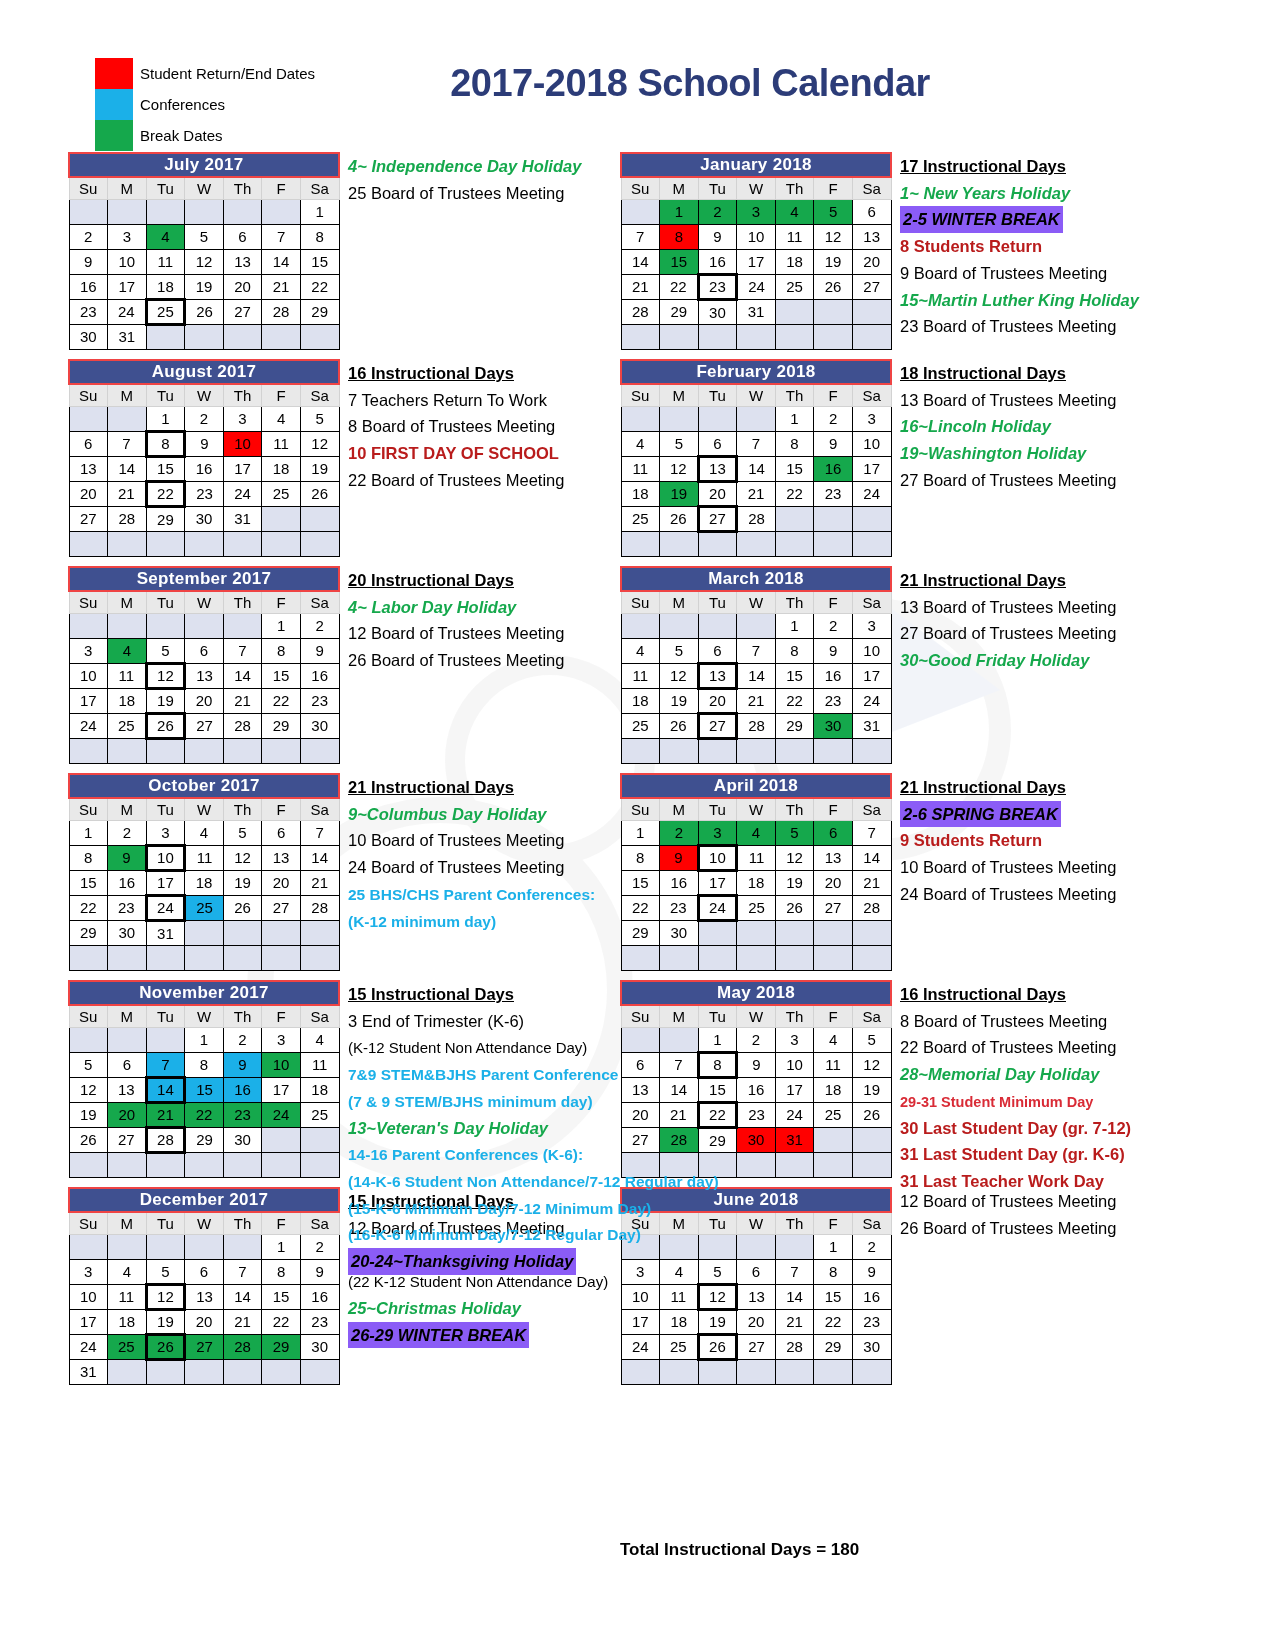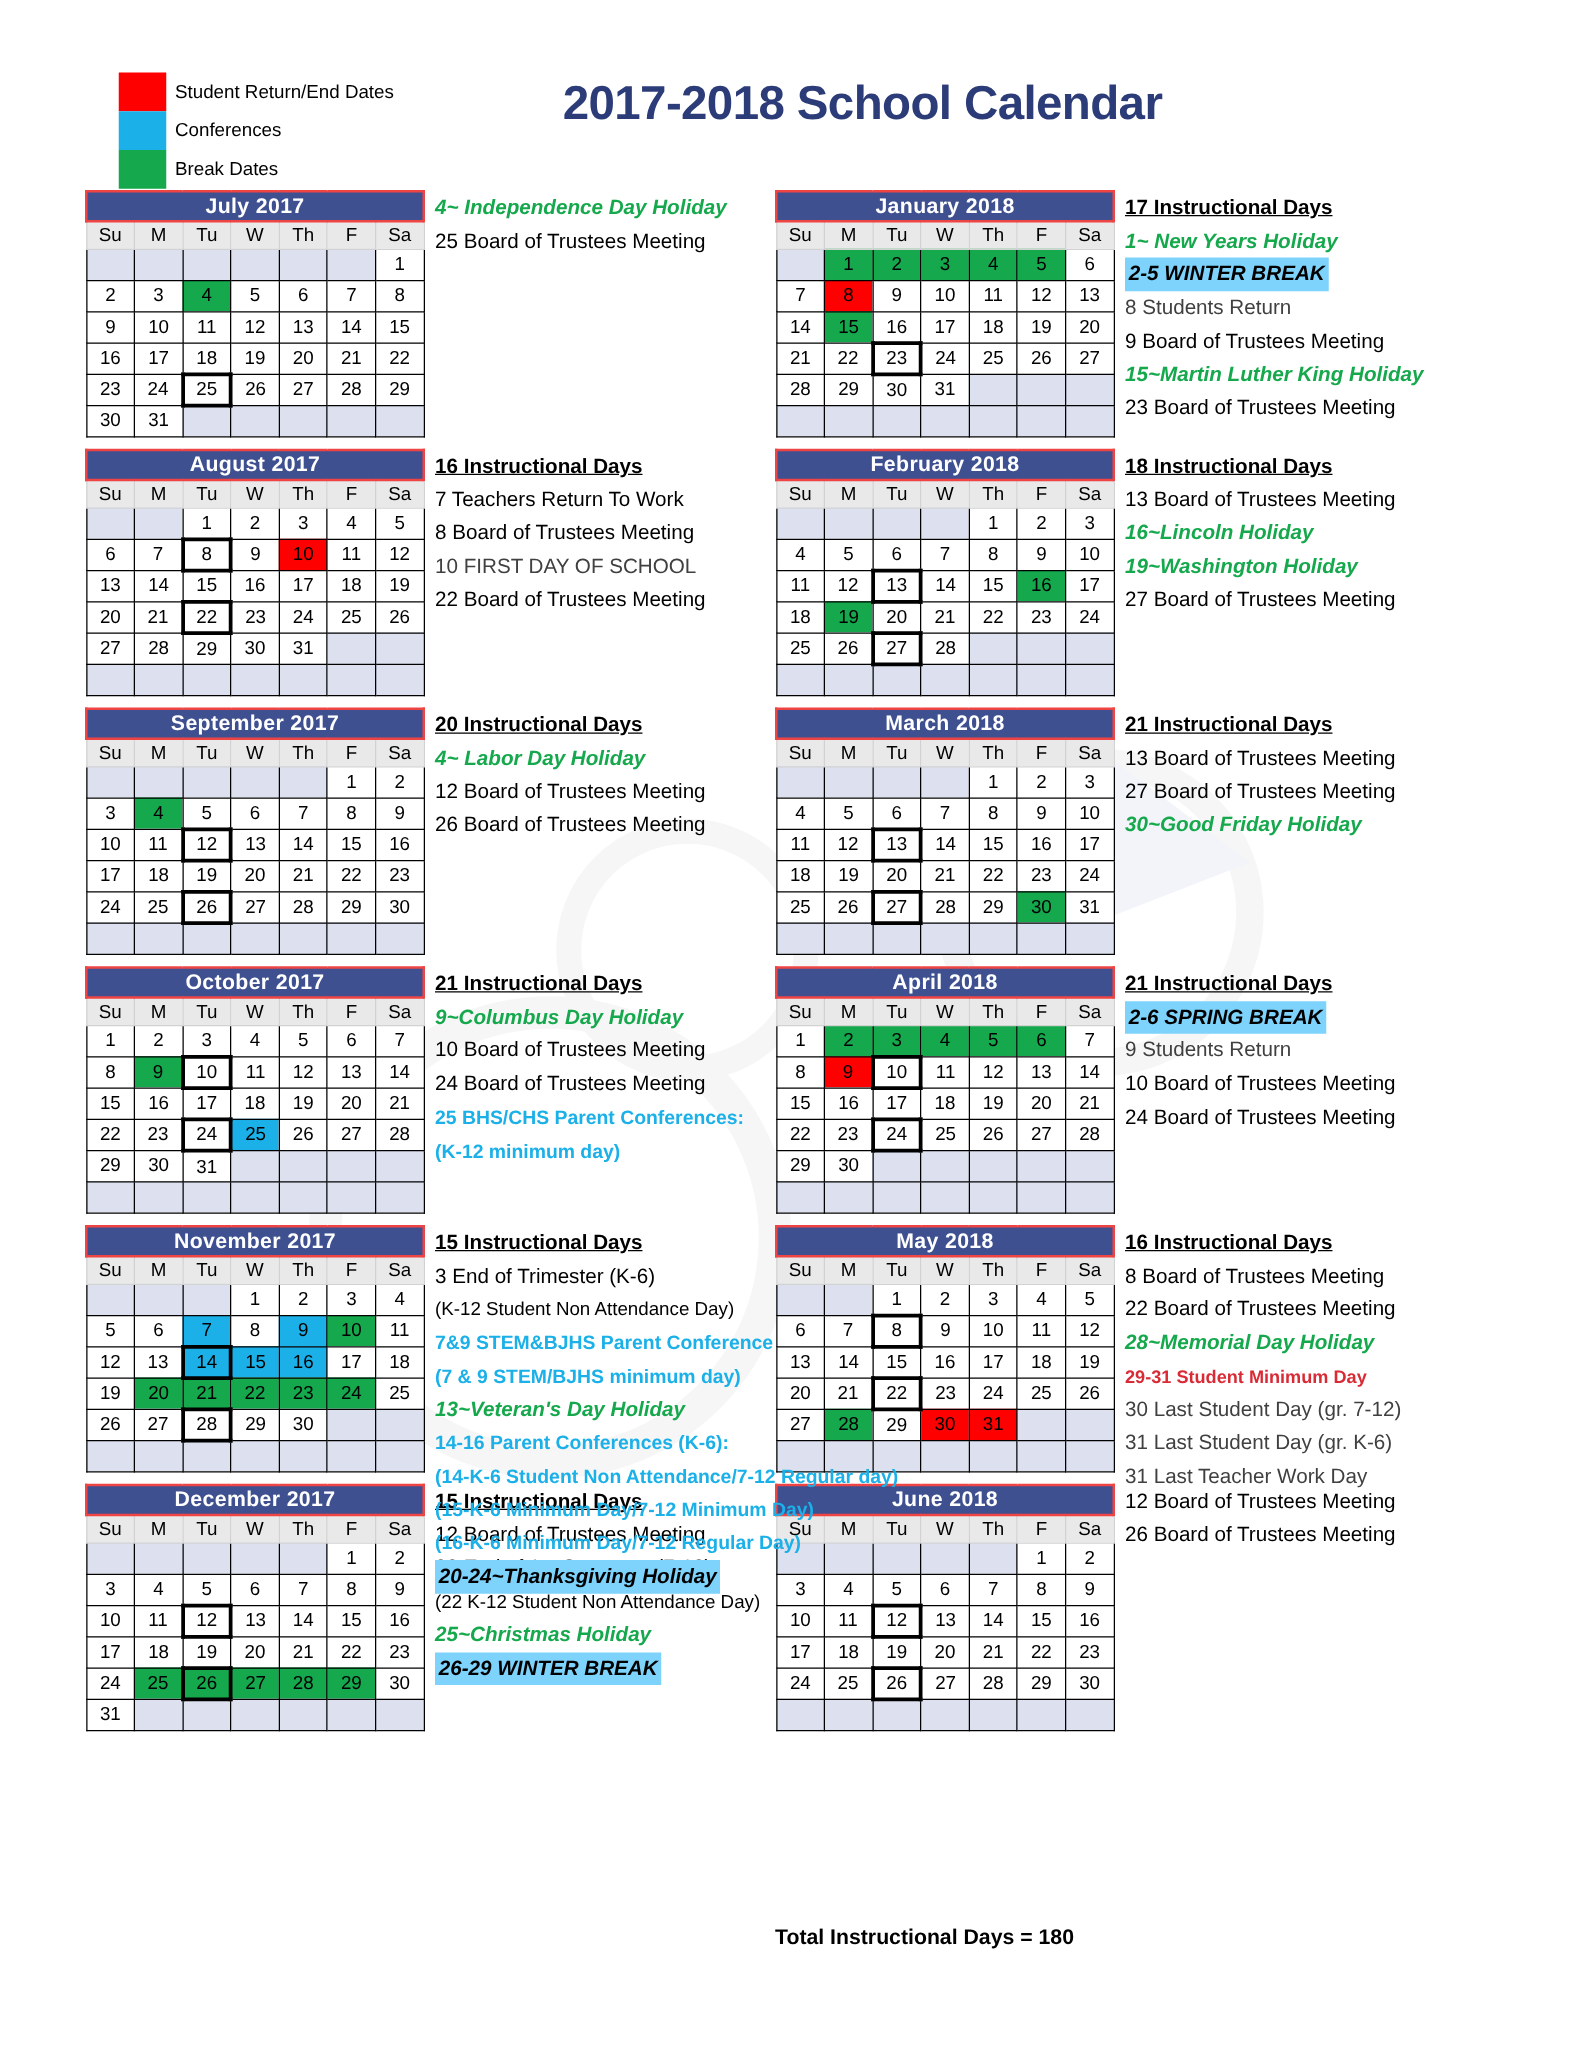--- a/index.html
+++ b/index.html
@@ -145,27 +145,27 @@
   }
   .n-green {
     color: #15a84c;
     font-weight: bold;
     font-style: italic;
   }
   .n-green-bg {
     color: #000;
     font-weight: bold;
     font-style: italic;
-    background: #7dd3fc;
+    background: #8b5cf6;
     display: inline-block;
     padding: 0 3px;
   }
   .n-red {
-    color: #404040;
-    font-weight: normal;
+    color: #b91c1c;
+    font-weight: bold;
   }
   .n-red-sm {
     color: #d92b36;
     font-weight: bold;
     font-size: 14.5px;
   }
   .n-blue-sm {
     color: #1bb0e8;
     font-weight: bold;
     font-size: 15.5px;

